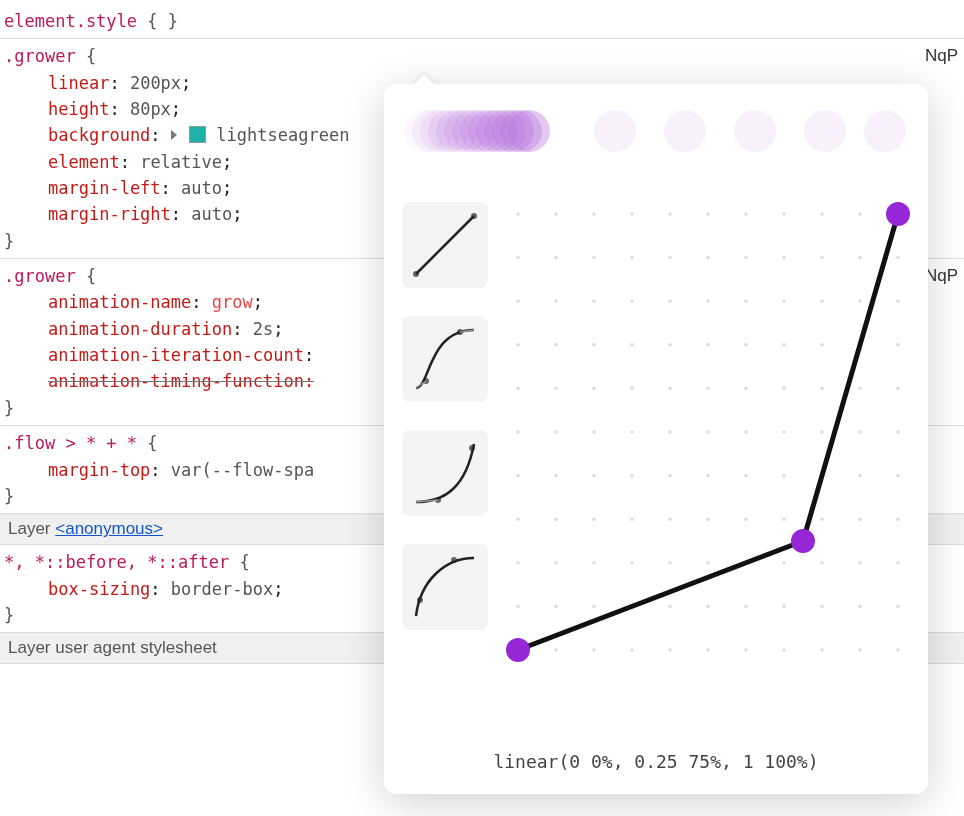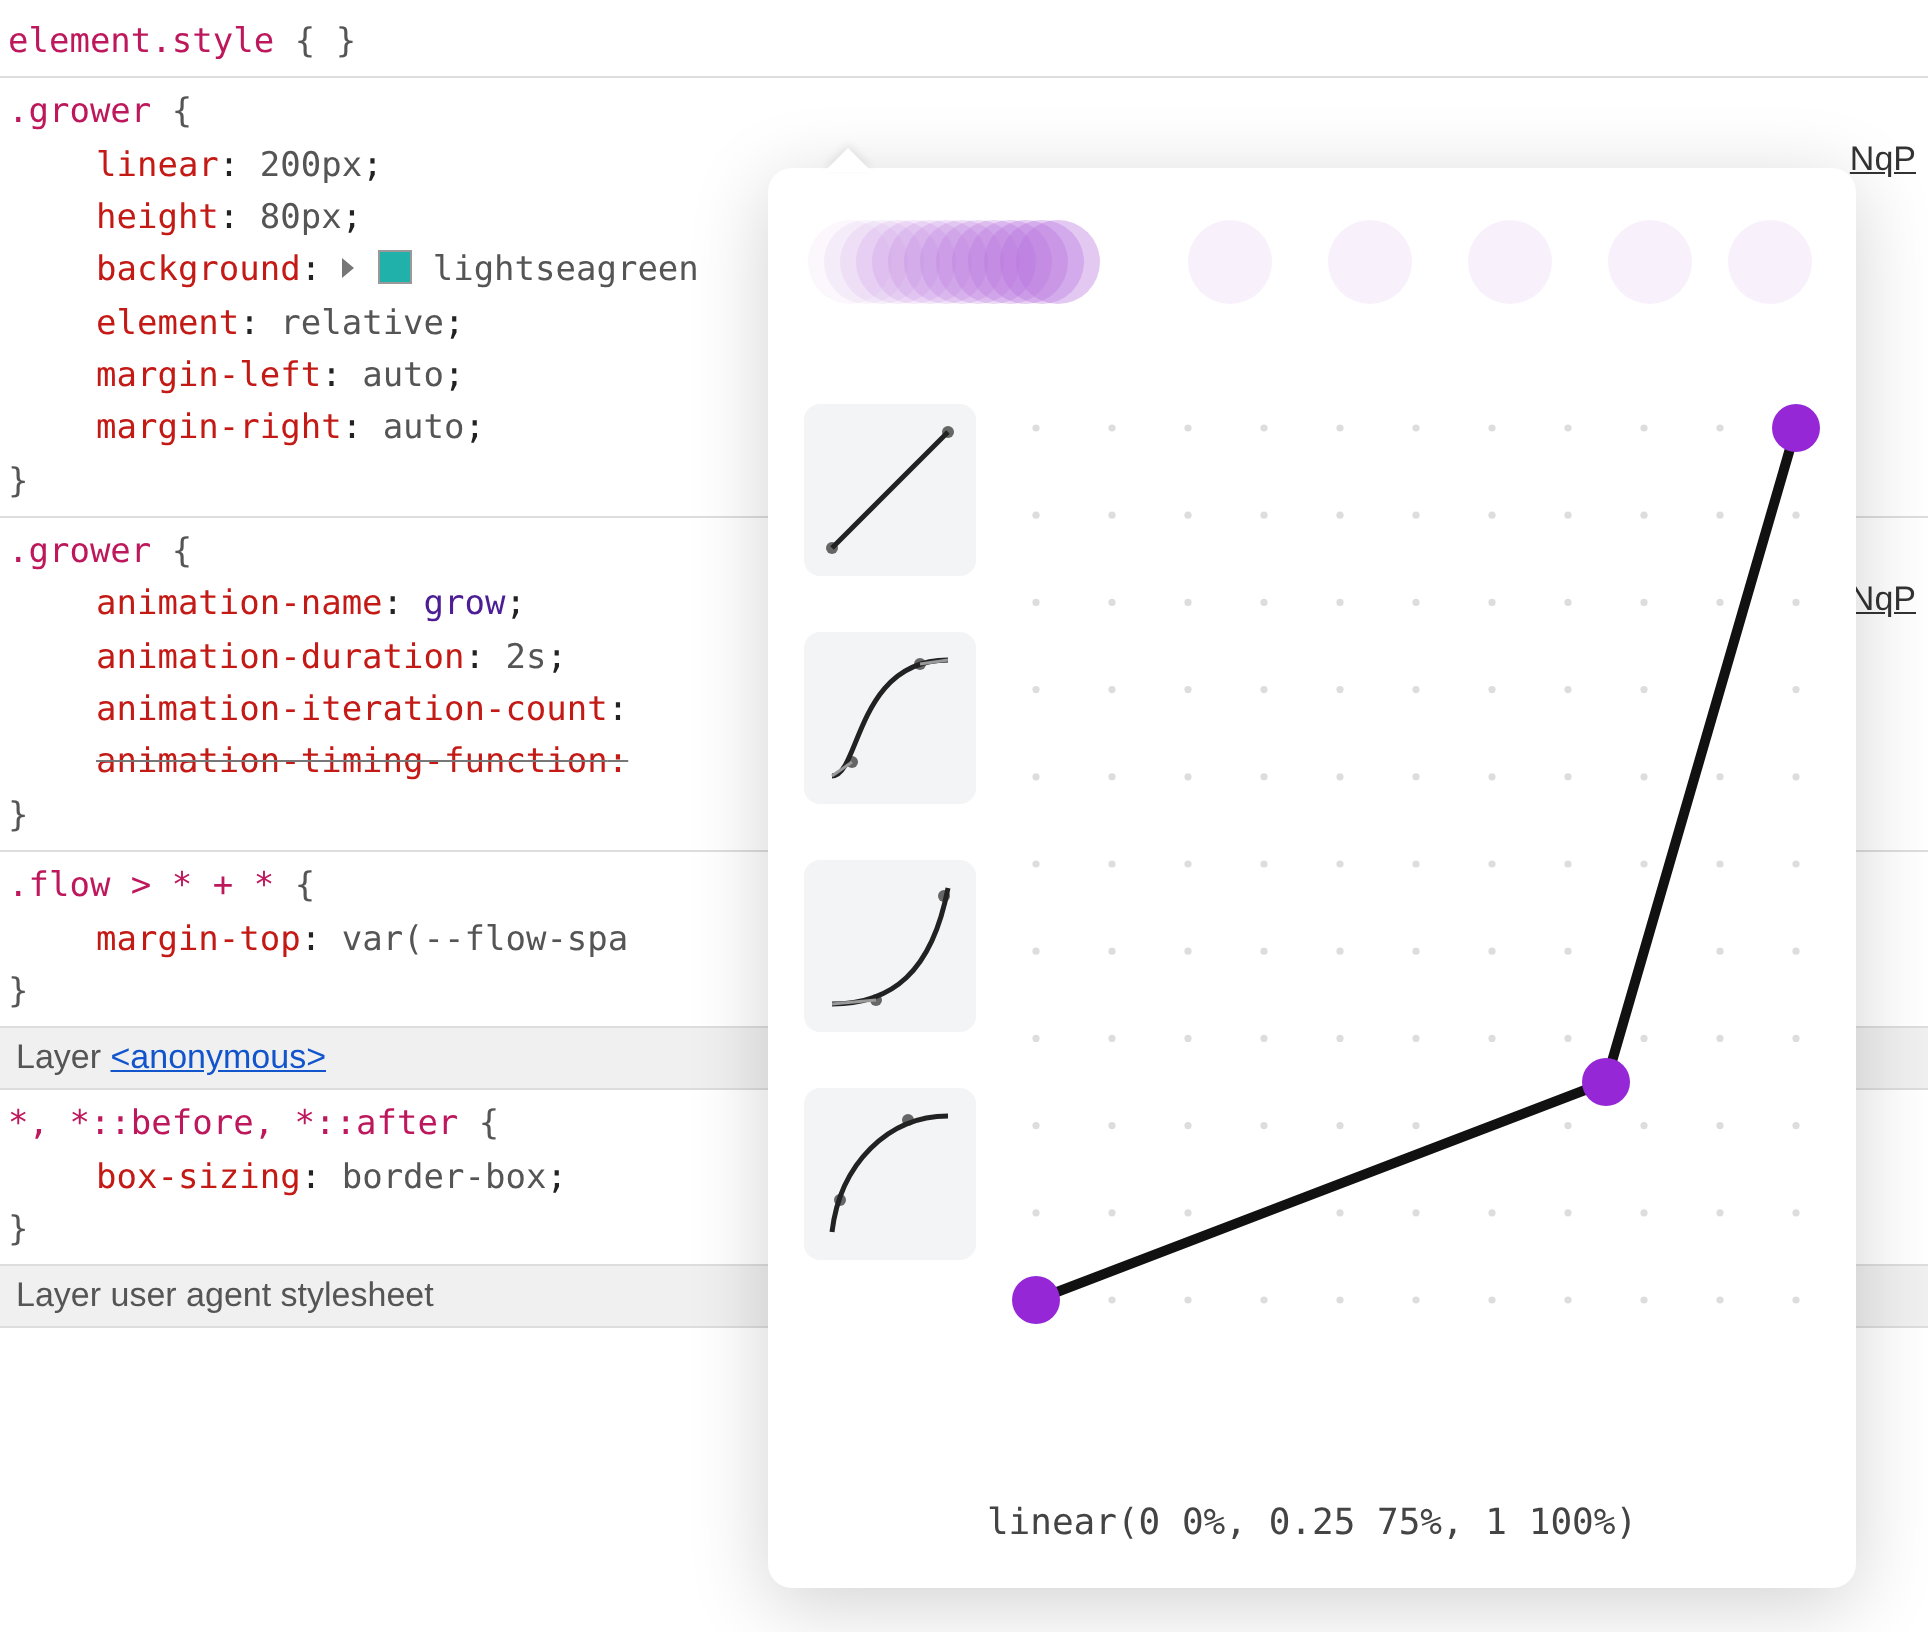--- a/index.html
+++ b/index.html
@@ -37,21 +37,21 @@
   background: #0a6cff;
   display: inline-flex;
   align-items: center;
   justify-content: center;
   color: #fff;
   font-size: 14px;
 }
 .chk svg { width: 16px; height: 16px; }
 .prop { color: #c41a16; }
 .value-kw { color: #555; }
-.value-blue { color: #4c1d95; }
+.value-blue { color: #ef4444; }
 .swatch-purple {
   display: inline-block;
   width: 20px; height: 20px;
   border-radius: 4px;
   background: #7b2ec2;
   position: relative;
   vertical-align: -3px;
 }
 .swatch-purple::after{
   content:"";
@@ -86,23 +86,21 @@
   font-family: -apple-system, Helvetica, Arial, sans-serif;
   font-size: 17px;
   color: #555;
 }
 .layer-link { color: #1155cc; text-decoration: underline; text-align: center;}
 .source-link {
   position: absolute;
   right: 6px;
   top: 4px;
   color: #333;
-  text-decoration: underline;
   font-family: -apple-system, Helvetica, Arial, sans-serif;
-  margin-top: 24px;
 }
 
 
 .popover {
   position: absolute;
   left: 384px;
   top: 84px;
   width: 544px;
   height: 710px;
   background: #fff;

